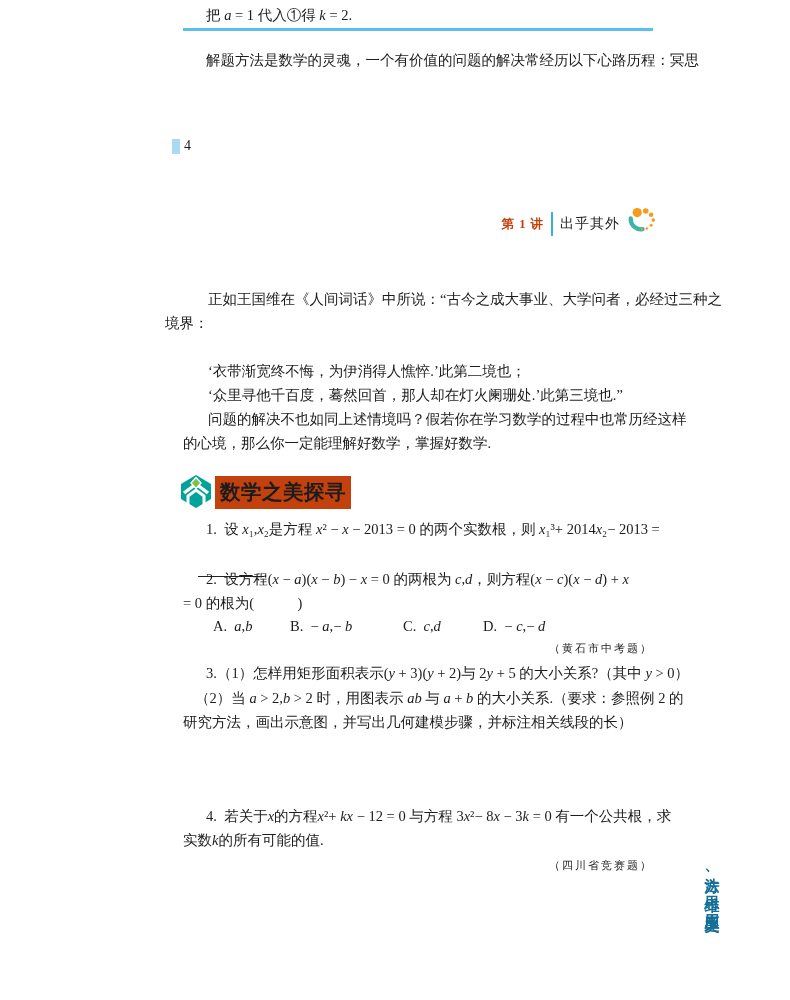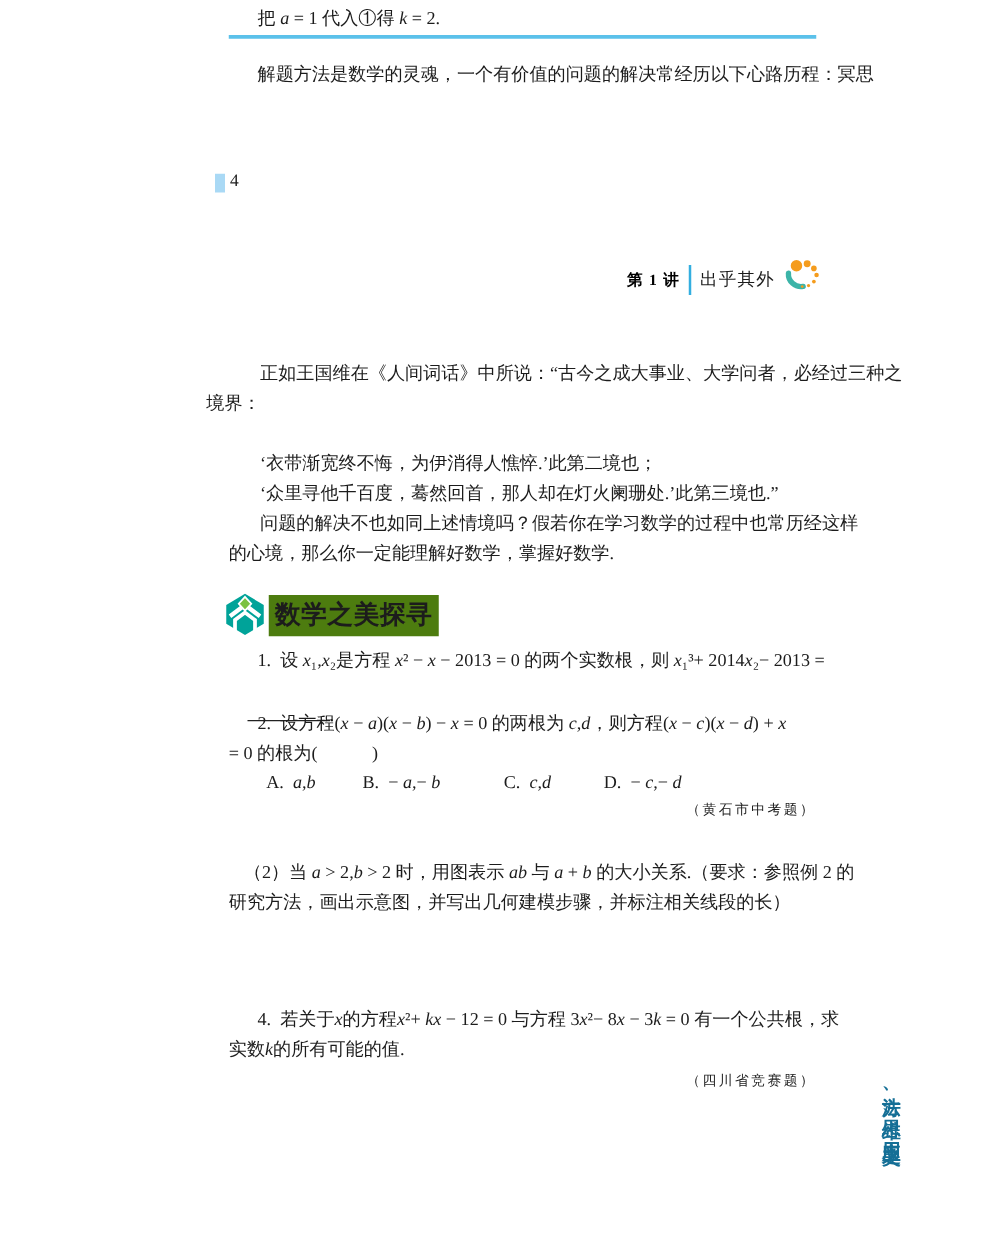--- a/index.html
+++ b/index.html
@@ -7,27 +7,27 @@
     position:relative;width:790px;height:1000px;background:#ffffff;overflow:hidden;
     font-family:"Liberation Serif","DejaVu Serif",serif;color:#1c1c1c;margin-left:45px;
   }
   .line{position:absolute;font-size:14.5px;line-height:18px;white-space:pre;}
   .line i{font-style:italic;font-family:"Liberation Serif","DejaVu Serif",serif;}
   .right{width:470px;text-align:right;font-size:11px;letter-spacing:2px;}
   .divider{position:absolute;left:138px;top:28px;width:470px;height:3px;background:#5bc1ea;}
   .page-marker{position:absolute;left:127px;top:139px;width:8px;height:15px;background:#a9d9f5;}
   .page-num{position:absolute;left:139px;top:138px;font-size:14px;}
   .chapter{position:absolute;top:210px;right:178px;display:flex;align-items:center;gap:7px;height:28px;}
-  .chapter .label{color:#000000;font-size:12.5px;letter-spacing:1px;font-weight:600;white-space:pre;}
+  .chapter .label{color:#c2410c;font-size:12.5px;letter-spacing:1px;font-weight:600;white-space:pre;}
   .chapter .bar{width:2px;height:24px;background:#33aee0;}
   .chapter .title{font-size:14px;font-weight:400;letter-spacing:1px;white-space:pre;}
   .section-icon{position:absolute;left:133px;top:473px;}
   .section-title{
     position:absolute;left:170px;top:476px;height:33px;line-height:33px;
-    background:#4d7c0f;padding:0 5px;font-size:20.5px;font-weight:700;letter-spacing:.5px;white-space:pre;
+    background:#c2410c;padding:0 5px;font-size:20.5px;font-weight:700;letter-spacing:.5px;white-space:pre;
   }
   .blank{display:inline-block;width:66px;height:13px;border-bottom:1.5px solid #222;}
   .opt{position:absolute;top:0;white-space:pre;}
   .side-vertical{
     position:absolute;left:657px;top:865px;height:200px;
     writing-mode:vertical-rl;text-orientation:upright;
     font-size:15px;font-weight:700;letter-spacing:1px;color:#156f96;white-space:pre;
   }
 </style>
 </head>
@@ -87,20 +87,21 @@
   <div class="line" style="left:161px;top:570px">2.  设方程(<i>x</i> − <i>a</i>)(<i>x</i> − <i>b</i>) − <i>x</i> = 0 的两根为 <i>c</i>,<i>d</i>，则方程(<i>x</i> − <i>c</i>)(<i>x</i> − <i>d</i>) + <i>x</i></div>
   <div class="line" style="left:138px;top:594px">= 0 的根为(　　　)</div>
   <div class="line" style="left:0;top:617px;width:790px">
     <span class="opt" style="left:168px">A.  <i>a</i>,<i>b</i></span>
     <span class="opt" style="left:245px">B.  − <i>a</i>,− <i>b</i></span>
     <span class="opt" style="left:358px">C.  <i>c</i>,<i>d</i></span>
     <span class="opt" style="left:438px">D.  − <i>c</i>,− <i>d</i></span>
   </div>
   <div class="line right" style="left:138px;top:639px">（黄石市中考题）</div>
 
+  <div class="line" style="left:161px;top:664px">3.（1）怎样用矩形面积表示(<i>y</i> + 3)(<i>y</i> + 2)与 2<i>y</i> + 5 的大小关系?（其中 <i>y</i> &gt; 0）</div>
   <div class="line" style="left:150px;top:689px">（2）当 <i>a</i> &gt; 2,<i>b</i> &gt; 2 时，用图表示 <i>ab</i> 与 <i>a</i> + <i>b</i> 的大小关系.（要求：参照例 2 的</div>
   <div class="line" style="left:138px;top:713px">研究方法，画出示意图，并写出几何建模步骤，并标注相关线段的长）</div>
 
   <div class="line" style="left:161px;top:807px">4.  若关于<i>x</i>的方程<i>x</i>²+ <i>kx</i> − 12 = 0 与方程 3<i>x</i>²− 8<i>x</i> − 3<i>k</i> = 0 有一个公共根，求</div>
   <div class="line" style="left:138px;top:831px">实数<i>k</i>的所有可能的值.</div>
   <div class="line right" style="left:138px;top:856px">（四川省竞赛题）</div>
 
   <div class="side-vertical">方法、思维、应用之美</div>
 
 </div>

